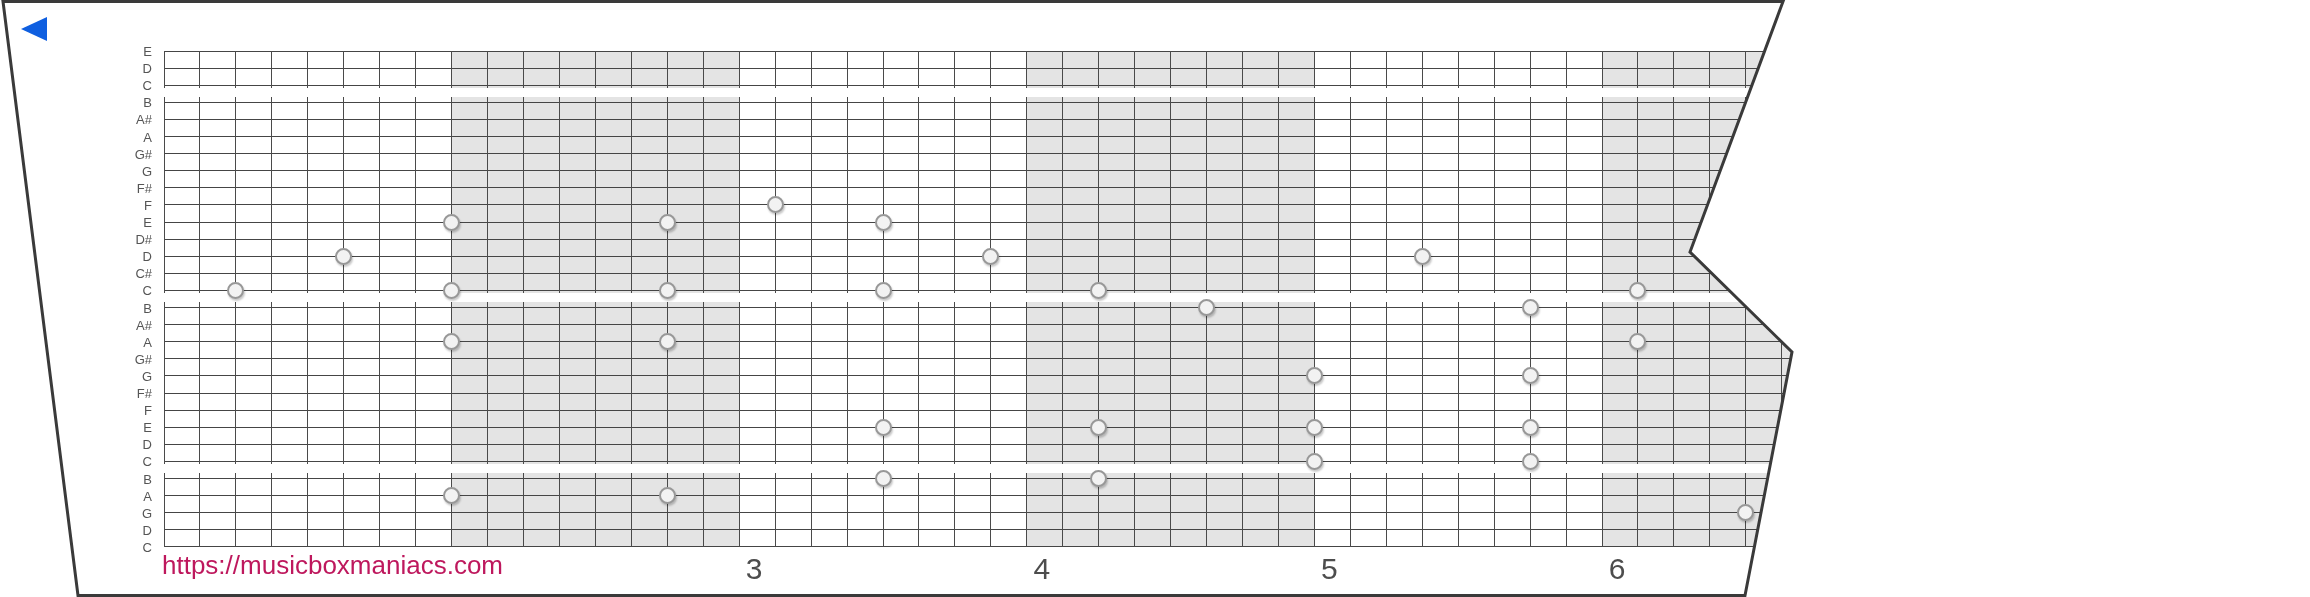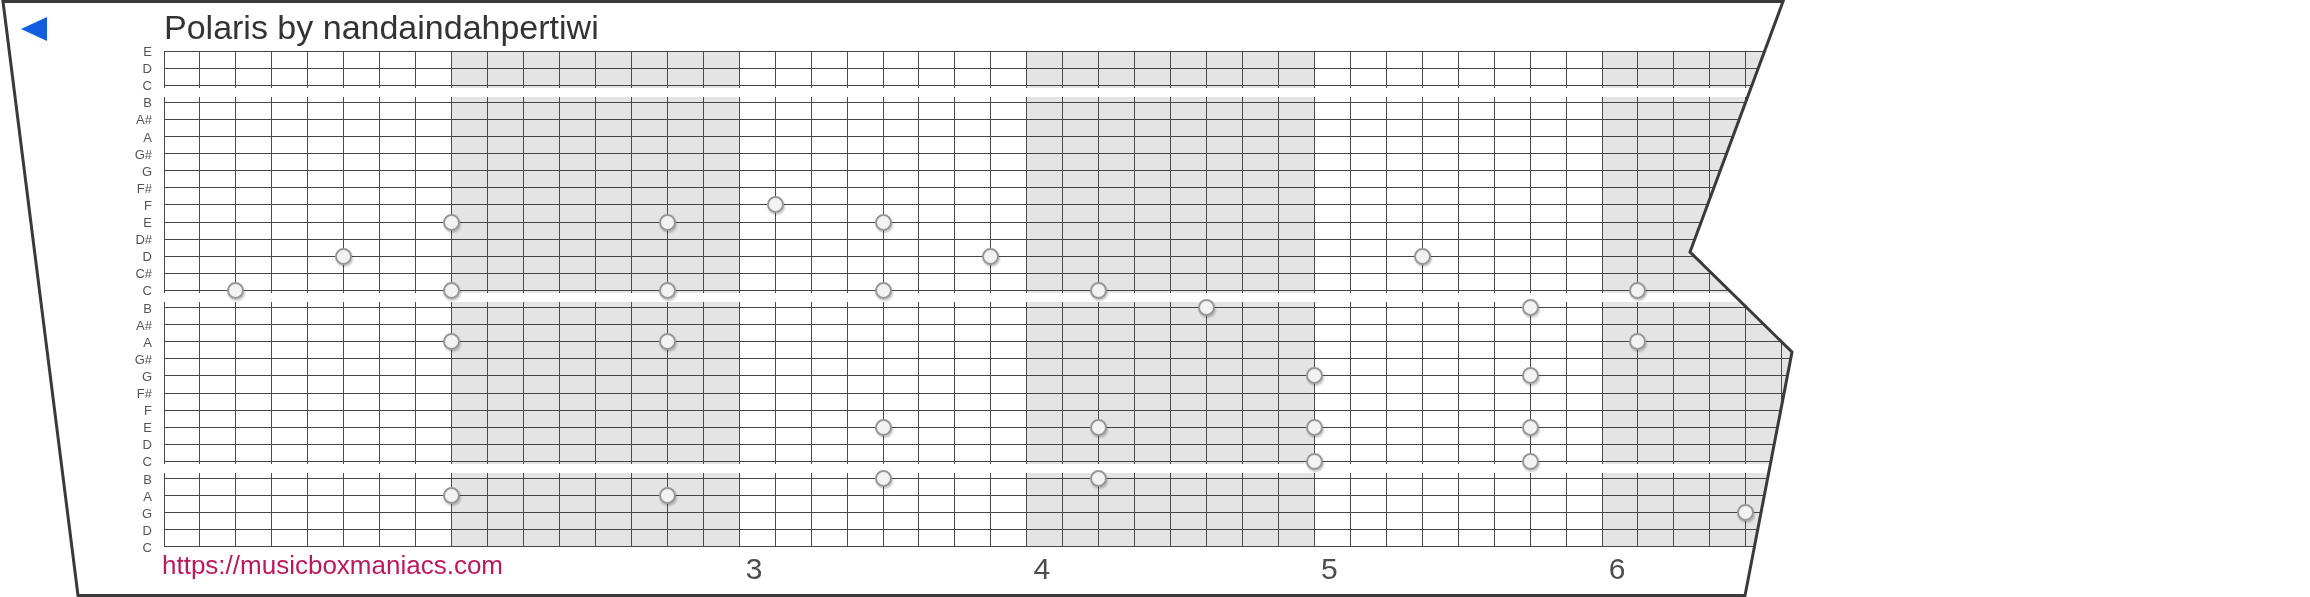--- a/index.html
+++ b/index.html
@@ -179,21 +179,20 @@
         <div class="dot" style="left: 1413.75px; top: 247.7px;"></div>
         <div class="dot" style="left: 1521.6px; top: 299px;"></div>
         <div class="dot" style="left: 1521.6px; top: 367.4px;"></div>
         <div class="dot" style="left: 1521.6px; top: 418.7px;"></div>
         <div class="dot" style="left: 1521.6px; top: 452.9px;"></div>
         <div class="dot" style="left: 1629.45px; top: 281.9px;"></div>
         <div class="dot" style="left: 1629.45px; top: 333.2px;"></div>
         <div class="dot" style="left: 1737.3px; top: 504.2px;"></div>
       </div>
 
-    <div class="strip-title">Polaris by nandaindahpertiwi</div>
     <div class="footer-url">https://musicboxmaniacs.com</div>
     <div id="measure-numbers">
         <div class="measure-num" style="left: 754.2px;">3</div>
         <div class="measure-num" style="left: 1041.8px;">4</div>
         <div class="measure-num" style="left: 1329.4px;">5</div>
         <div class="measure-num" style="left: 1617px;">6</div>
       </div>
   </div>
 
   <div class="play" title=""></div>

